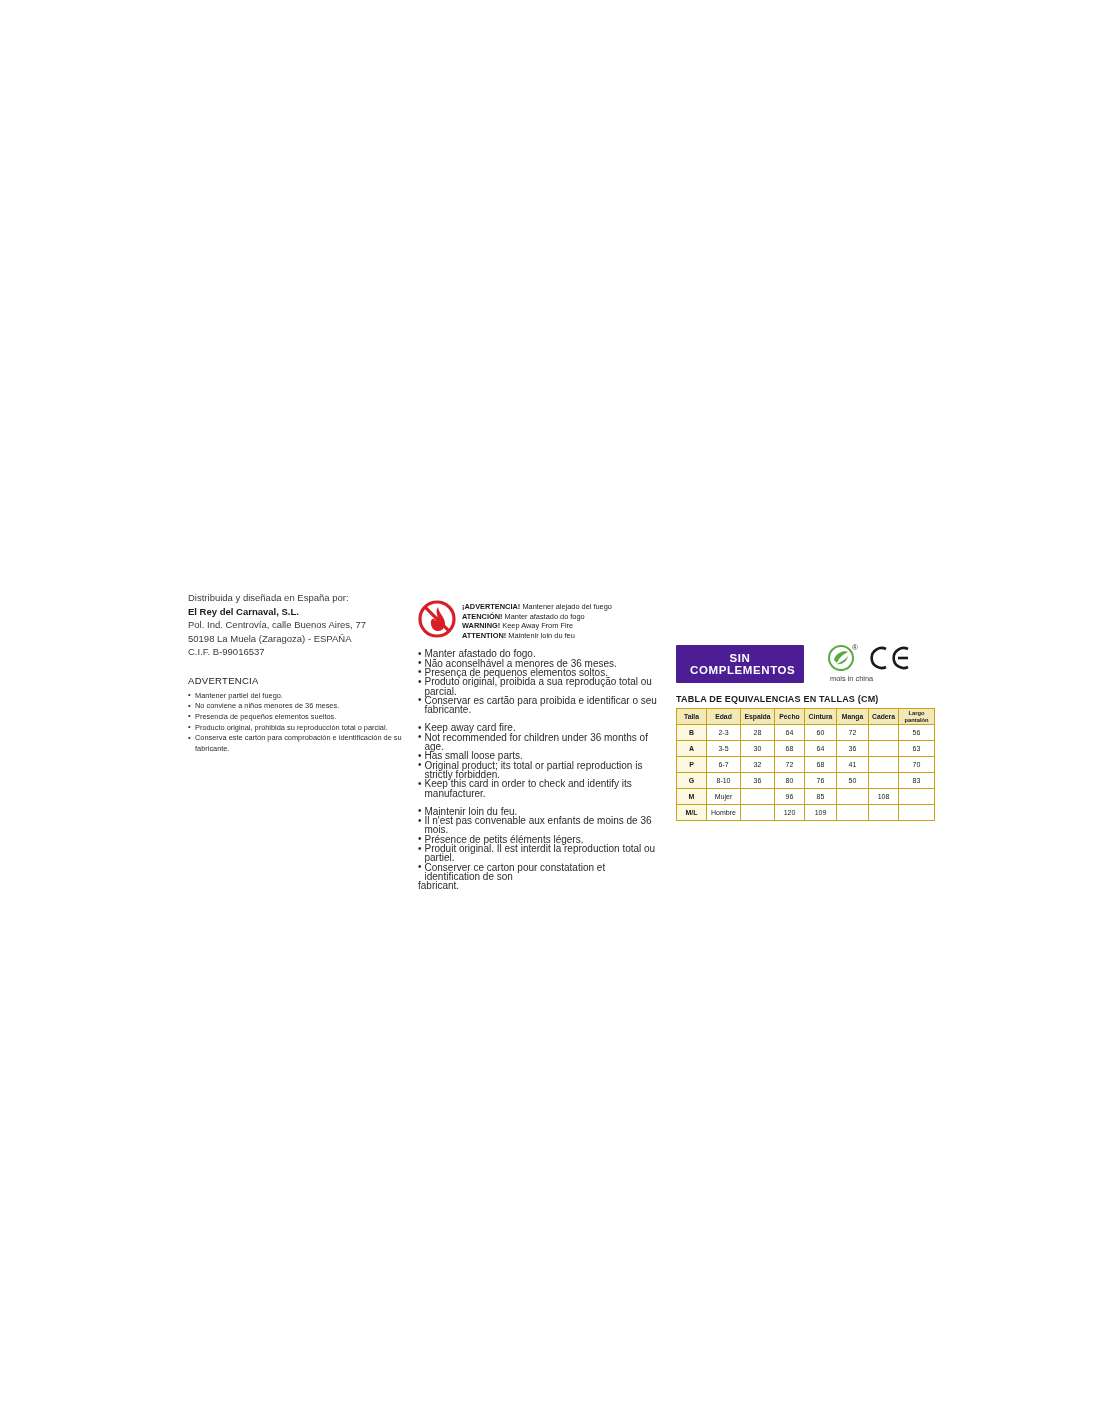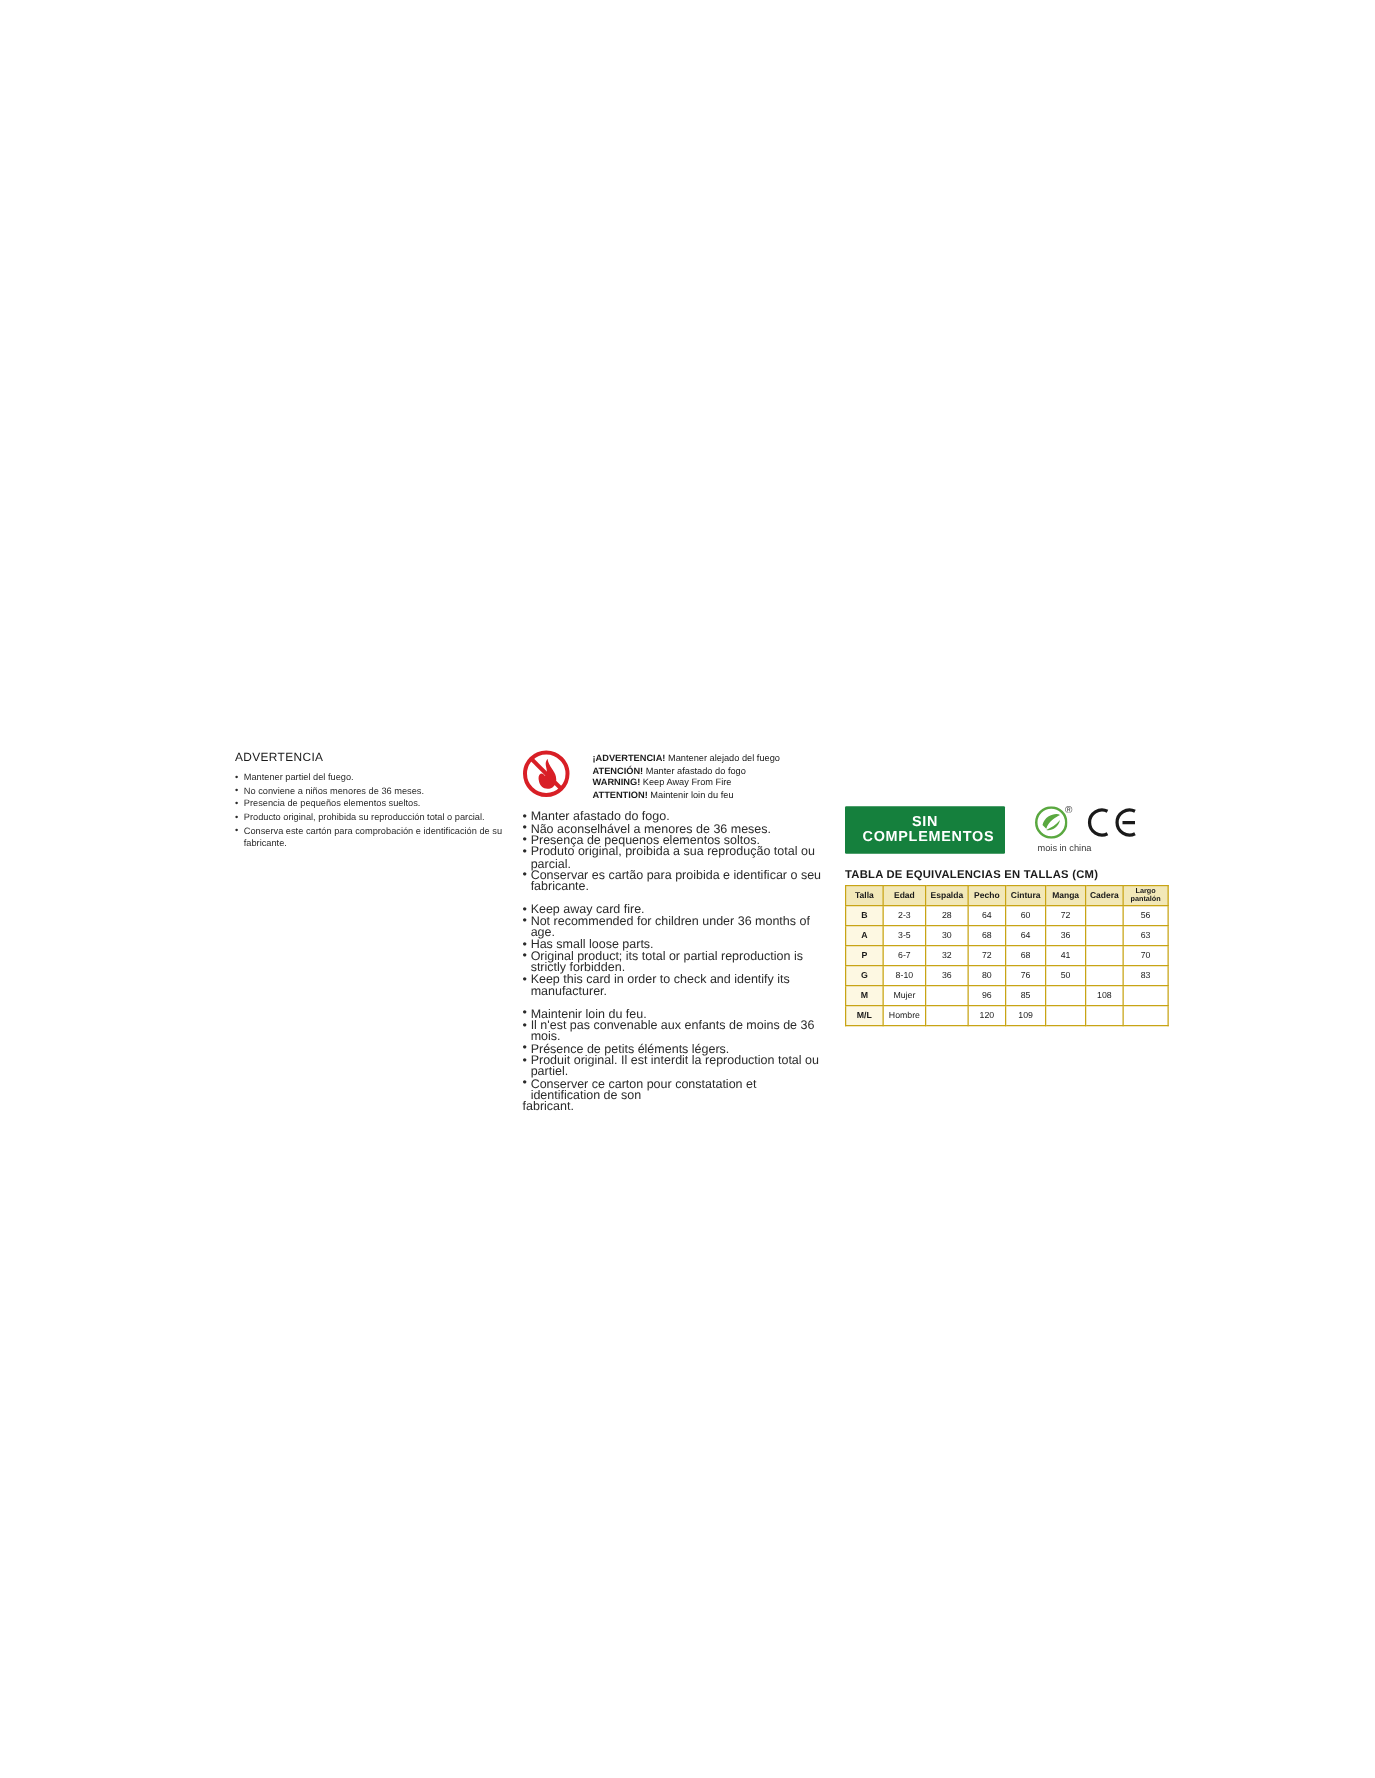--- a/index.html
+++ b/index.html
@@ -102,21 +102,20 @@
   
   .mid-col {
     position: absolute;
     left: 418px;
     top: 598px;
     width: 240px;
   }
   .warn-head {
     display: flex;
     align-items: flex-start;
-    gap: 12px;
   }
   .warn-icon {
     width: 38px;
     height: 38px;
     flex: 0 0 38px;
     position: relative;
     margin-top: 2px;
   }
   .warn-lines {
     margin-left: 6px;
@@ -157,21 +156,21 @@
     left: 676px;
     top: 645px;
     width: 250px;
   }
 
   .badge-row {
     display: flex;
     align-items: flex-start;
   }
   .sin-complementos {
-    background: #15803d;
+    background: #4c1d95;
     color: #ffffff;
     font-size: 11.5px;
     font-weight: bold;
     letter-spacing: 0.6px;
     padding: 7px 14px 7px 14px;
     width: 128px;
     text-align: center;
     box-sizing: border-box;
     border-radius: 1px;
   }
@@ -258,20 +257,27 @@
   .col-largo  { width: 36px; }
 </style>
 </head>
 <body>
 
 <div class="sheet">
 
   <div class="left-col">
 
 
+    <div class="addr-block">
+      <div>Distribuida y diseñada en España por:</div>
+      <div class="strong">El Rey del Carnaval, S.L.</div>
+      <div>Pol. Ind. Centrovía, calle Buenos Aires, 77</div>
+      <div>50198 La Muela (Zaragoza) - ESPAÑA</div>
+      <div>C.I.F. B-99016537</div>
+    </div>
 
     <div class="adv-title">ADVERTENCIA</div>
     <ul class="bullet-list">
       <li>Mantener partiel del fuego.</li>
       <li>No conviene a niños menores de 36 meses.</li>
       <li>Presencia de pequeños elementos sueltos.</li>
       <li>Producto original, prohibida su reproducción total o parcial.</li>
       <li>Conserva este cartón para comprobación e identificación de su fabricante.</li>
     </ul>
   </div>

